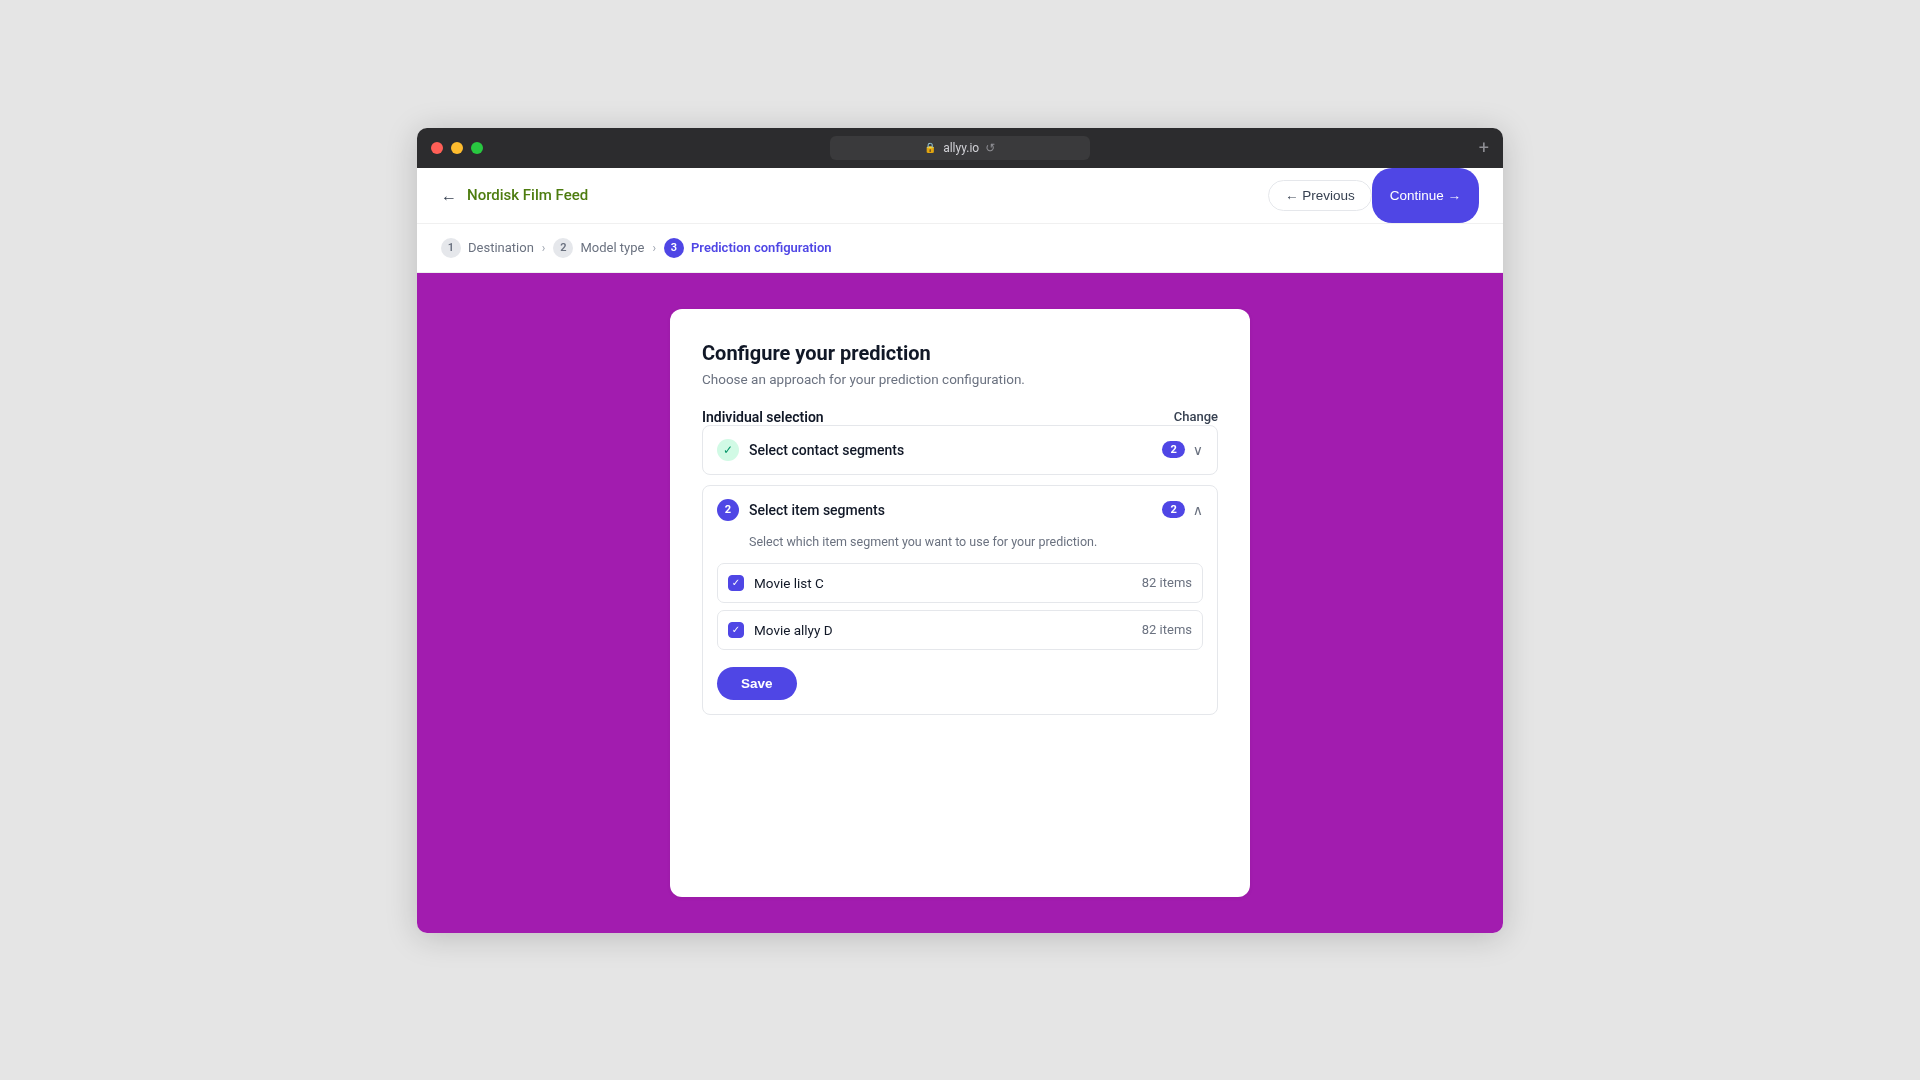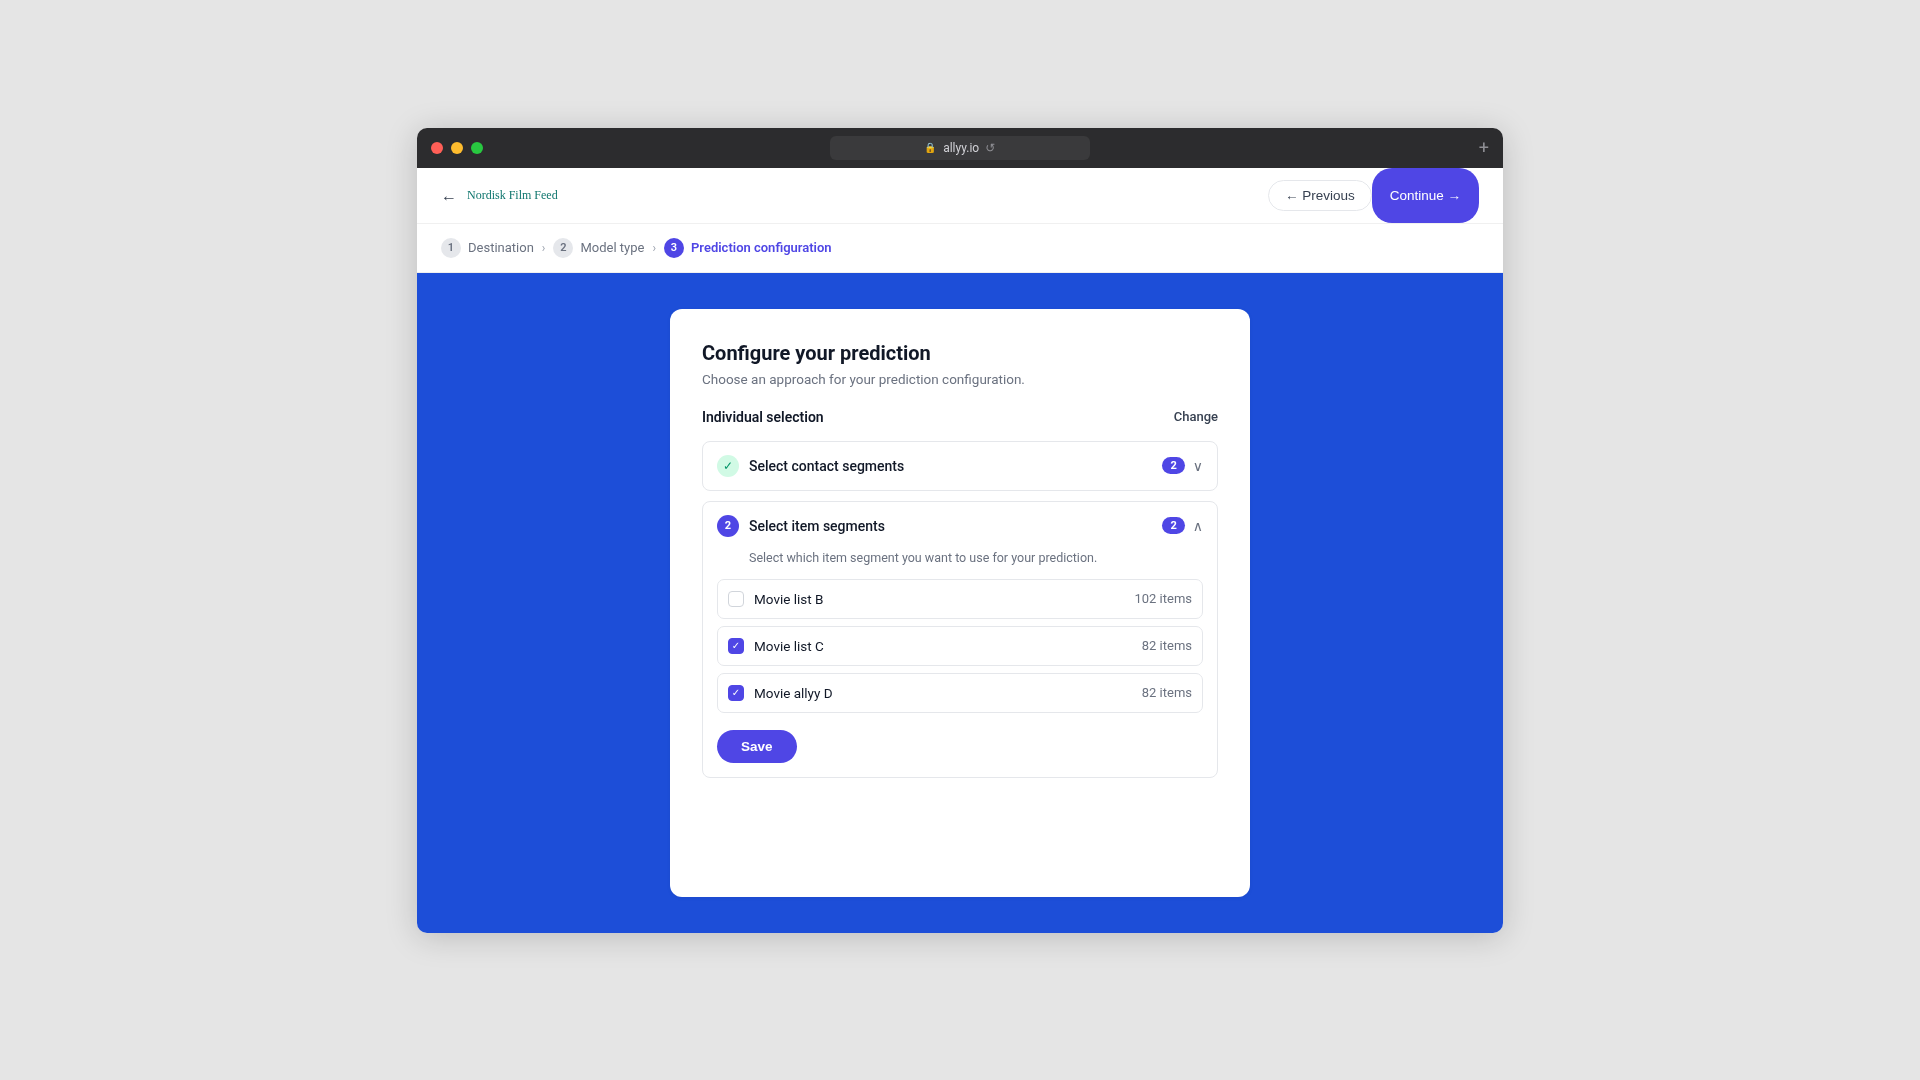--- a/index.html
+++ b/index.html
@@ -73,24 +73,23 @@
       border-bottom: 1px solid #f0f0f0;
     }
     .back-nav {
       display: flex;
       align-items: center;
       gap: 10px;
       cursor: pointer;
     }
     .back-arrow { color: #374151; font-size: 16px; }
     .app-title {
-      font-size: 12px;
+      font-size: 15px;
       font-weight: 500;
-      color: #0f766e;
-      font-family: Liberation Serif, serif;
+      color: #4d7c0f;
     }
     .header-actions {
       display: flex;
       align-items: center;
     }
     .btn-previous {
       display: flex;
       align-items: center;
       gap: 6px;
       background: #fff;
@@ -135,21 +134,21 @@
       display: flex; align-items: center; justify-content: center;
       font-size: 11px;
       font-weight: 600;
     }
     .step-num.inactive { background: #e5e7eb; color: #6b7280; }
     .step-num.active { background: #4f46e5; color: #fff; }
     .step-label.inactive { color: #6b7280; }
     .step-label.active { color: #4f46e5; font-weight: 600; }
     .step-chevron { color: #9ca3af; font-size: 12px; margin: 0 8px; }
     .main-content {
-      background: #1d4ed8;
+      background: #a21caf;
       min-height: 660px;
       padding: 36px 8px;
       display: flex;
       justify-content: center;
     }
     .content-card {
       background: #ffffff;
       border-radius: 12px;
       padding: 32px 32px 32px 32px;
       width: 580px;
@@ -163,21 +162,20 @@
     }
     .card-subtitle {
       font-size: 13.5px;
       color: #6b7280;
       margin-bottom: 22px;
     }
     .section-header {
       display: flex;
       justify-content: space-between;
       align-items: center;
-      margin-bottom: 16px;
       gap: 34px;
     }
     .section-title {
       font-size: 14px;
       font-weight: 600;
       color: #111827;
     }
     .change-link {
       font-size: 13px;
       color: #374151;
@@ -379,27 +377,20 @@
             <span class="count-badge">2</span>
             <span class="chevron-icon">∧</span>
           </div>
         </div>
         <div class="accordion-body">
           <div class="accordion-desc">Select which item segment you want to use for your prediction.</div>
 
           
 
           
-          <div class="list-item-row">
-            <div class="list-item-left">
-              <div class="checkbox"></div>
-              <span class="list-item-name">Movie list B</span>
-            </div>
-            <span class="list-item-count">102 items</span>
-          </div>
 
           
           <div class="list-item-row">
             <div class="list-item-left">
               <div class="checkbox checked">✓</div>
               <span class="list-item-name">Movie list C</span>
             </div>
             <span class="list-item-count">82 items</span>
           </div>
 

